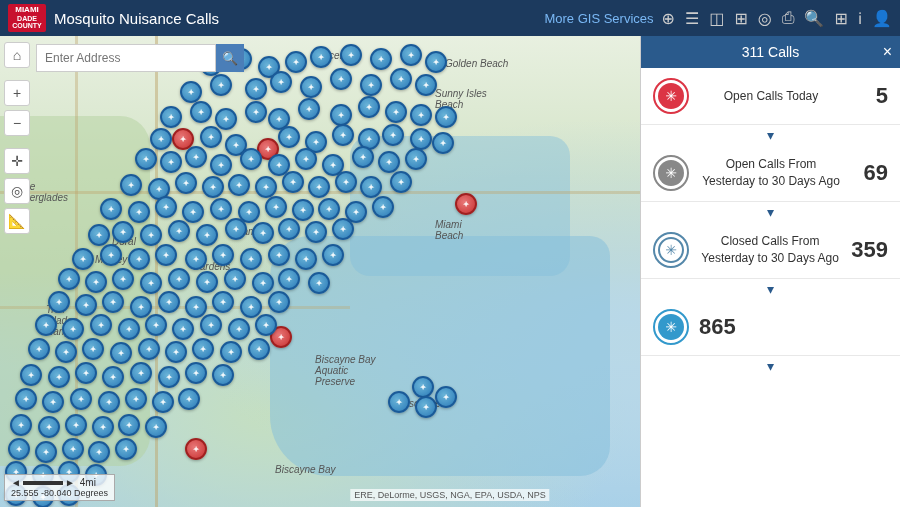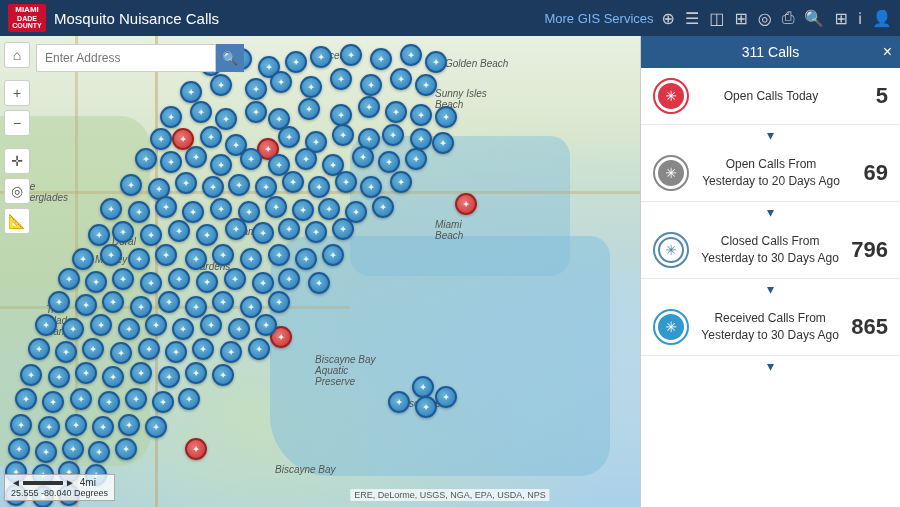--- a/index.html
+++ b/index.html
@@ -549,40 +549,39 @@
       <span class="stat-count">5</span>
     </div>
     <div class="chevron-row">▾</div>
 
     <div class="stat-row">
       <div class="stat-icon" style="border-color:#888;">
         <div class="stat-icon-inner icon-gray">
           <span style="color:white;font-size:14px;">✳</span>
         </div>
       </div>
-      <span class="stat-label">Open Calls From Yesterday to 20 Days Ago</span>
+      <span class="stat-label">Open Calls From Yesterday to 30 Days Ago</span>
       <span class="stat-count">69</span>
     </div>
     <div class="chevron-row">▾</div>
 
     <div class="stat-row">
       <div class="stat-icon" style="border-color:#5588aa;">
         <div class="stat-icon-inner" style="background:white;border:2px solid #5588aa;">
           <span style="color:#5588aa;font-size:14px;">✳</span>
         </div>
       </div>
       <span class="stat-label">Closed Calls From Yesterday to 30 Days Ago</span>
-      <span class="stat-count">796</span>
+      <span class="stat-count">359</span>
     </div>
     <div class="chevron-row">▾</div>
 
     <div class="stat-row">
       <div class="stat-icon" style="border-color:#3399cc;">
         <div class="stat-icon-inner icon-blue">
           <span style="color:white;font-size:14px;">✳</span>
         </div>
       </div>
-      <span class="stat-label">Received Calls From Yesterday to 30 Days Ago</span>
       <span class="stat-count">865</span>
     </div>
     <div class="chevron-row">▾</div>
   </div>
 </div>
 
 </body></html>

